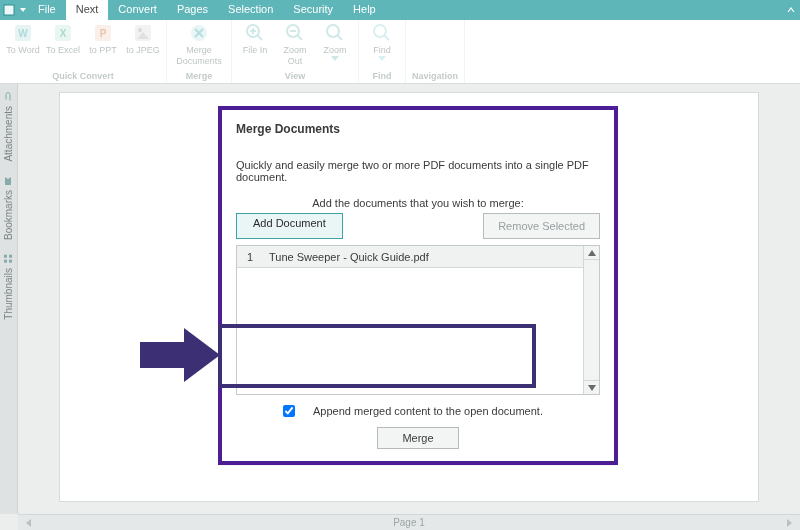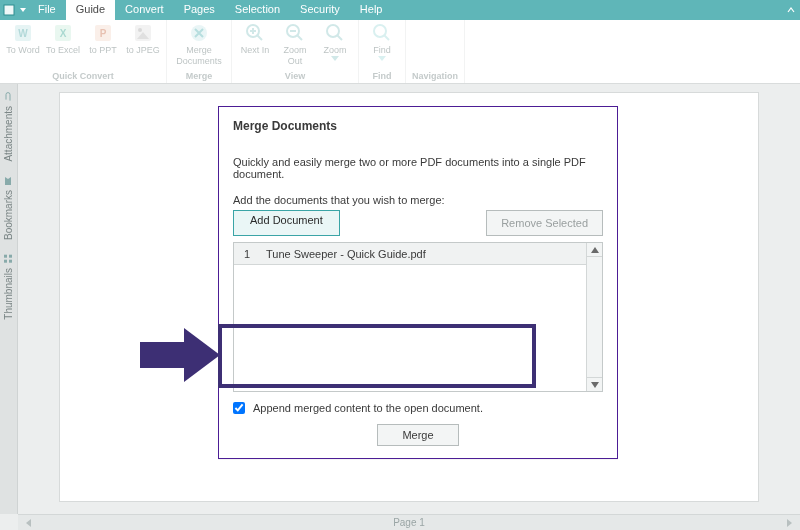--- a/index.html
+++ b/index.html
@@ -74,28 +74,28 @@
     background:#e5e8e8; border-top:1px solid #d3d7d7;
     display:flex; align-items:center; justify-content:center;
     font-size:10px; color:#9aa5a5;
   }
   .statusbar .sbtn { position:absolute; top:2px; width:14px; height:12px; display:flex; align-items:center; justify-content:center; }
   .statusbar .sbtn.left { left:4px; }
   .statusbar .sbtn.right { right:4px; }
   
   .dialog {
     position:absolute; left:218px; top:106px; width:400px;
-    background:#ffffff; border:1px solid #4c1d95;
+    background:#ffffff; border:4px solid #4c1d95;
     box-shadow:0 1px 0 rgba(0,0,0,0.04);
     font-size:11px; color:#3a3a3a;
     padding:12px 14px 12px 14px;
   }
   .dlg-title { font-weight:600; font-size:12px; margin-bottom:2px; }
   .dlg-sub { font-size:11px; color:#3a3a3a; margin-bottom:14px;margin-top:23px; }
-  .dlg-label { margin-bottom:4px; }
+  .dlg-label { margin-bottom:4px;text-align:center; }
   .dlg-btnrow { display:flex; gap:8px; margin-bottom:6px; }
   .btn {
     border:1px solid #b6bcbc; background:#f3f5f5; padding:6px 14px;
     font-size:11px; color:#3a3a3a; cursor:default;
   }
   .btn.teal { border:1px solid #3aa4a6; background:#eaf6f6; color:#2a2a2a; padding:3px 16px;text-align:center; }
   .btn.disabled { color:#9aa0a0; }
   .dlg-btnrow .grow { flex:1; }
   .listbox {
     border:1px solid #c4c9c9; height:150px; position:relative; background:#fff;
@@ -109,21 +109,21 @@
   .listscroll {
     position:absolute; right:0; top:0; width:16px; height:100%;
     border-left:1px solid #d3d7d7; background:#f2f4f4;
     display:flex; flex-direction:column; justify-content:space-between; align-items:center;
   }
   .listscroll .arr { width:100%; height:14px; display:flex; align-items:center; justify-content:center; border-bottom:1px solid #d3d7d7;}
   .listscroll .arr:last-child { border-bottom:none; border-top:1px solid #d3d7d7;}
   .dlg-foot {
     margin-top:10px;
   }
-  .chkrow { display:flex; align-items:flex-end; gap:8px; font-size:11px; margin-bottom:10px;}
+  .chkrow { display:flex; align-items:flex-end; gap:18px; font-size:11px; margin-bottom:10px;margin-left:47px;}
   .chkrow input { width:12px; height:12px; }
   .dlg-actions { display:flex; align-items:center; }
   .dlg-actions .centerwrap { flex:1; display:flex; justify-content:center; }
   .dlg-actions .btn { padding:4px 24px; }
   
   .highlight {
     position:absolute; left:218px; top:324px; width:318px; height:64px;
     border:4px solid #3d2f74; pointer-events:none;
   }
   .bigarrow {
@@ -140,21 +140,21 @@
         <rect x="1" y="1" width="10" height="10" fill="#fff" opacity="0.9"></rect>
         <rect x="1" y="1" width="10" height="10" fill="none" stroke="#2f8e90" stroke-width="1"></rect>
       </svg>
   </div>
   <div class="dd">
     <svg width="6" height="6" viewBox="0 0 6 6">
         <polygon points="0,1 6,1 3,5" fill="#ffffff"></polygon>
       </svg>
   </div>
   <div class="mitem">File</div>
-  <div class="mitem active">Guide</div>
+  <div class="mitem active">Next</div>
   <div class="mitem">Convert</div>
   <div class="mitem">Pages</div>
   <div class="mitem">Selection</div>
   <div class="mitem">Security</div>
   <div class="mitem">Help</div>
   <div class="spacer"></div>
   <div class="caret-up">
     <svg width="8" height="8" viewBox="0 0 8 8">
         <polyline points="1,6 4,2 7,6" fill="none" stroke="#fff" stroke-width="1.2"></polyline>
       </svg>
@@ -225,21 +225,21 @@
     <div class="row">
       <div class="rbtn">
         <span class="rico">
             <svg viewBox="0 0 22 22">
               <circle cx="9" cy="9" r="6" fill="none" stroke="#9cc" stroke-width="2"></circle>
               <line x1="13" y1="13" x2="18" y2="18" stroke="#9cc" stroke-width="2"></line>
               <line x1="6" y1="9" x2="12" y2="9" stroke="#9cc" stroke-width="2"></line>
               <line x1="9" y1="6" x2="9" y2="12" stroke="#9cc" stroke-width="2"></line>
             </svg>
           </span>
-        <span>Next In</span>
+        <span>File In</span>
       </div>
       <div class="rbtn">
         <span class="rico">
             <svg viewBox="0 0 22 22">
               <circle cx="9" cy="9" r="6" fill="none" stroke="#9cc" stroke-width="2"></circle>
               <line x1="13" y1="13" x2="18" y2="18" stroke="#9cc" stroke-width="2"></line>
               <line x1="6" y1="9" x2="12" y2="9" stroke="#9cc" stroke-width="2"></line>
             </svg>
           </span>
         <span>Zoom</span>

